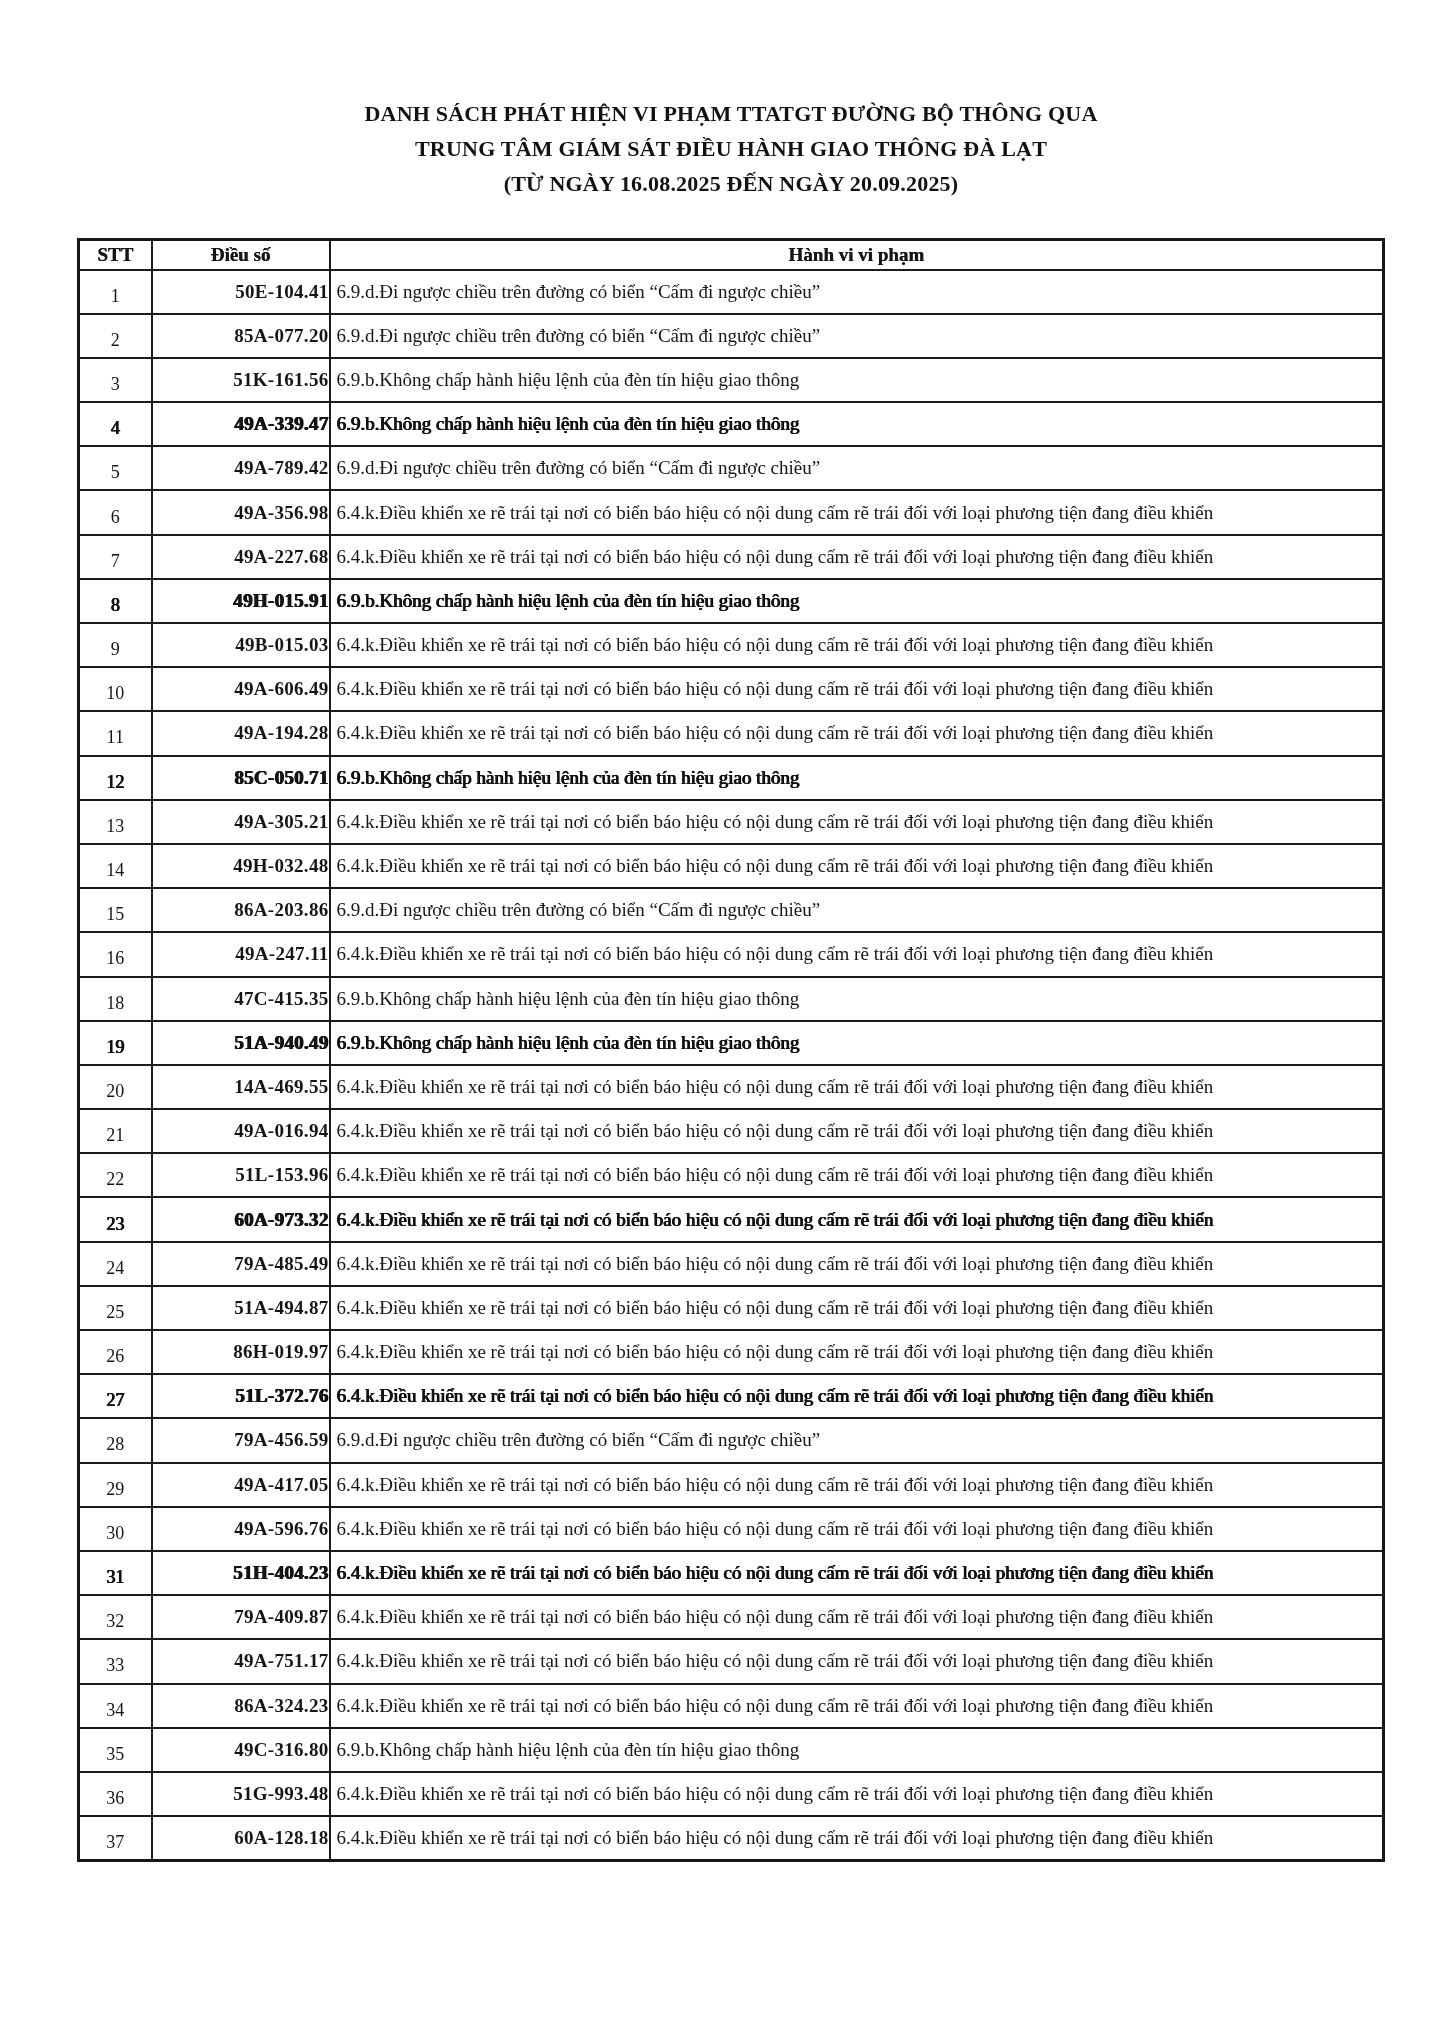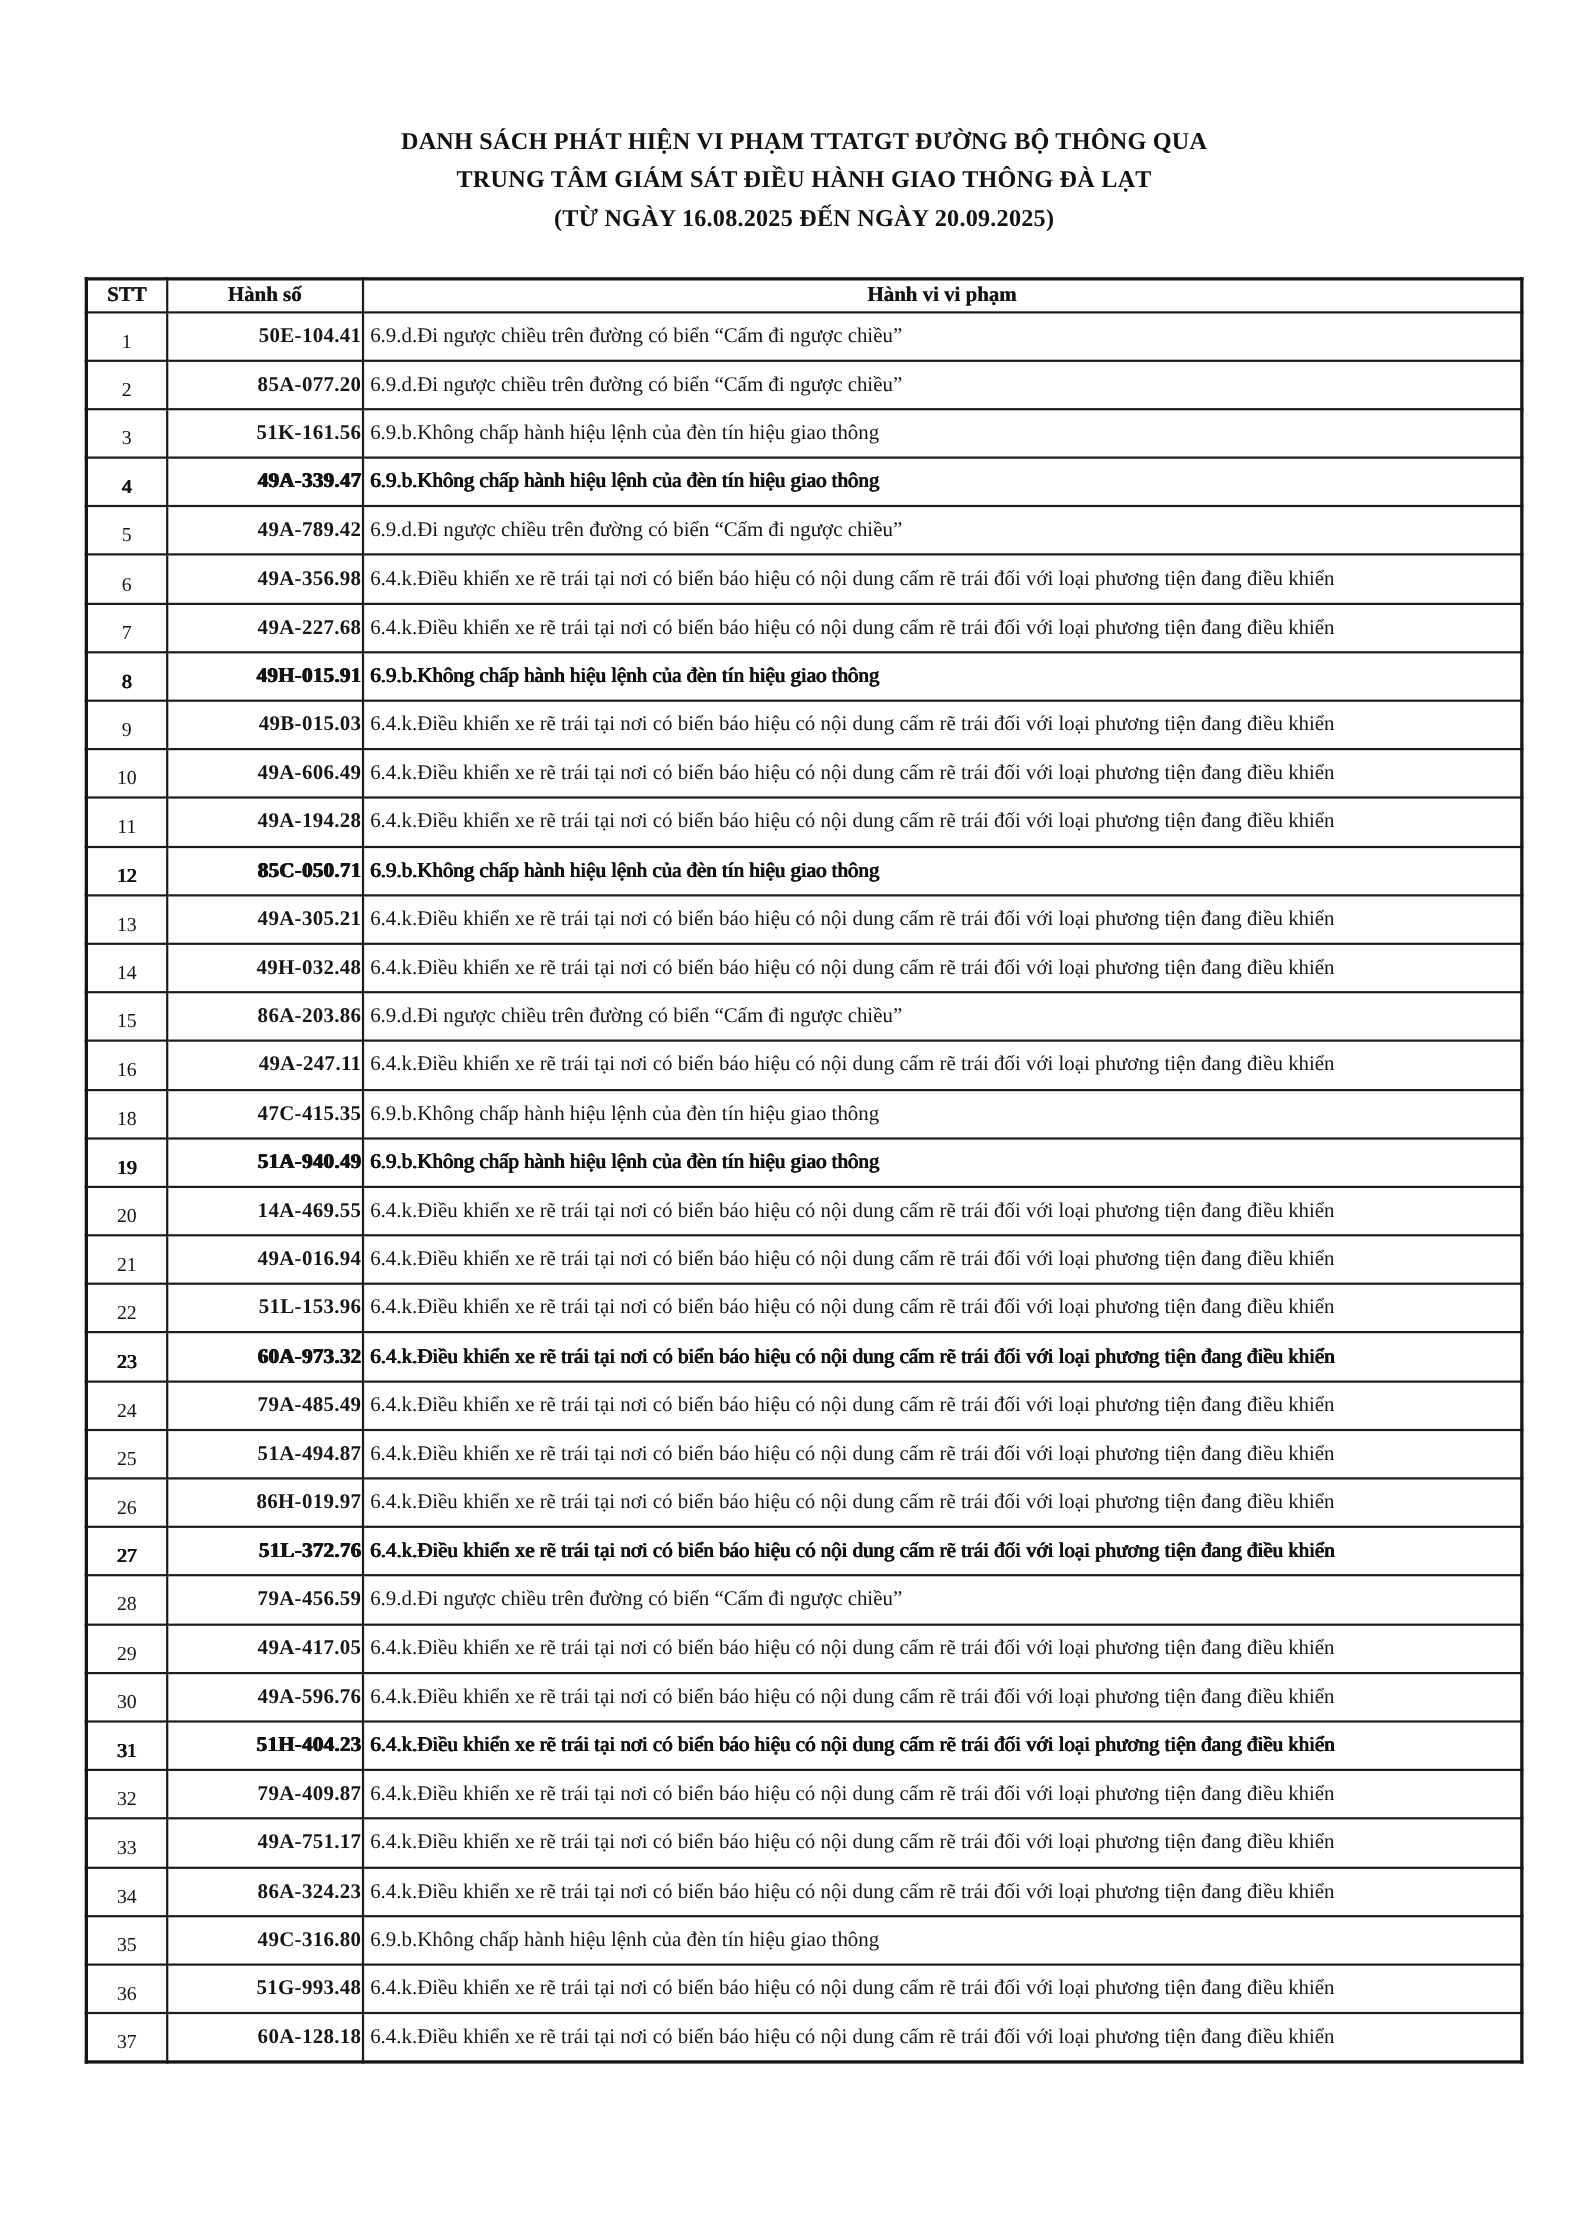--- a/index.html
+++ b/index.html
@@ -6,21 +6,21 @@
   html, body { background: #ffffff; }
   body {
     width: 1440px; height: 2034px;
     position: relative;
     font-family: "Liberation Serif", "DejaVu Serif", serif;
     color: #111;
     overflow: hidden;
   }
   .doc {
     position: absolute;
-    left: 77px; top: 110px;
+    left: 77px; top: 96px;
     width: 1308px;
   }
   .title-block {
     text-align: center;
     font-weight: bold;
     font-size: 22px;
     line-height: 35px;
     letter-spacing: 0.2px;
     color: #121212;
   }
@@ -84,21 +84,21 @@
 
   <table class="violations">
     <colgroup>
       <col class="c-stt">
       <col class="c-plate">
       <col class="c-violation">
     </colgroup>
     <thead>
       <tr>
         <th>STT</th>
-        <th>Hành số</th>
+        <th>Điều số</th>
         <th>Hành vi vi phạm</th>
       </tr>
     </thead>
     <tbody>
   <tr>
     <td class="stt">1</td>
     <td class="plate">50E-104.41</td>
     <td class="violation">6.9.d.Đi ngược chiều trên đường có biển “Cấm đi ngược chiều”</td>
   </tr>
 

